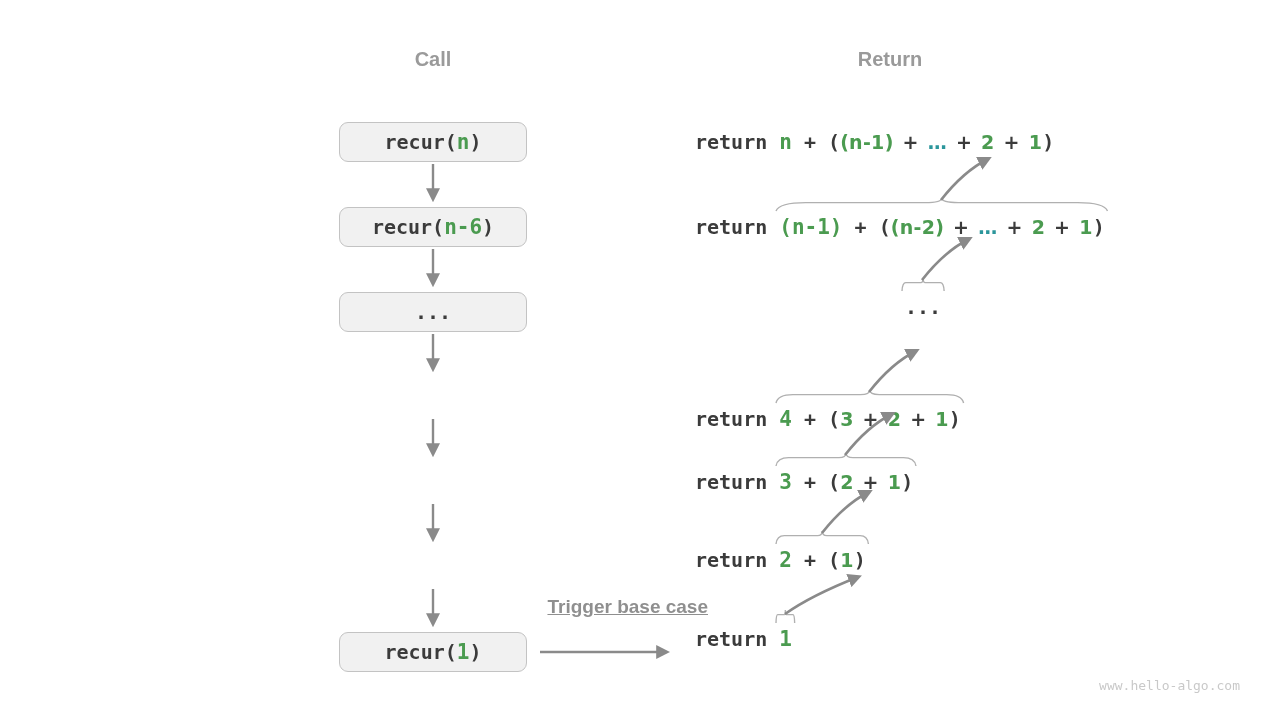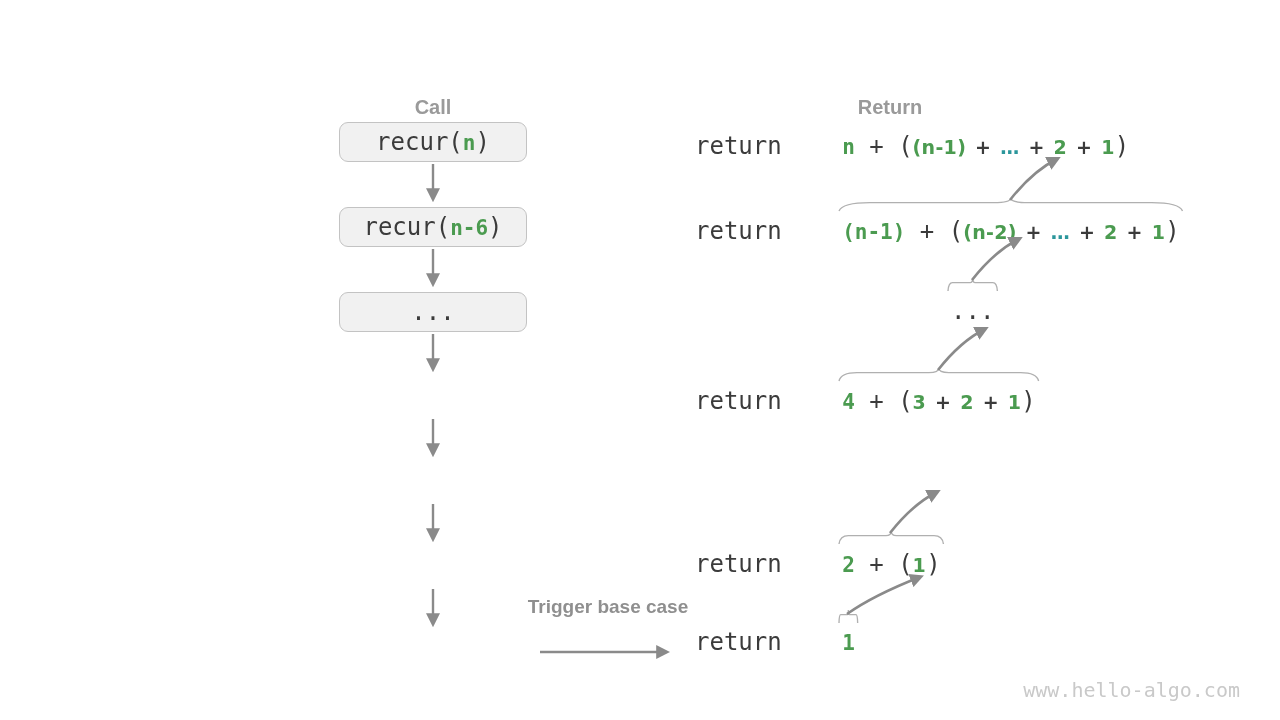--- a/index.html
+++ b/index.html
@@ -2,52 +2,52 @@
 <html style="--green: #4b9b50; --teal: #2b969b; --dark: #3b3b3b; --box-bg: #f1f1f1; --box-border: #c3c3c3; --arrow: #8a8a8a; --brace: #b0b0b0; --header-gray: #9a9a9a; --gray-label: #8f8f8f; --watermark-gray: #c9c9c9;"><head>
 <meta charset="utf-8">
 <style>
   html,body{margin:0;padding:0;background:#ffffff;}
   .canvas{position:relative;width:1280px;height:720px;background:#ffffff;overflow:hidden;
           font-family:"DejaVu Sans Mono",monospace;}
   .connectors{position:absolute;left:0;top:0;width:1280px;height:720px;pointer-events:none;color:var(--arrow);}
   .connectors line{stroke:var(--arrow);stroke-width:2.4;}
 
   .hdr{position:absolute;top:48px;width:200px;text-align:center;
-       font:700 20px "Liberation Sans",sans-serif;color:var(--header-gray);margin-top:48px;}
+       font:700 20px "Liberation Sans",sans-serif;color:var(--header-gray);}
   .hdr-call{left:333px;}
   .hdr-return{left:790px;}
 
   .callbox{position:absolute;left:339px;width:188px;height:40px;box-sizing:border-box;
            background:var(--box-bg);border:1.5px solid var(--box-border);border-radius:9px;
            display:flex;align-items:center;justify-content:center;
            font-size:21px;color:var(--dark);}
 
   .ret-row{position:absolute;left:695px;height:30px;line-height:30px;white-space:nowrap;font-size:21px;color:var(--dark);}
   .ret-dots{left:905px;}
-  .expr{position:relative;display:inline-block;line-height:38px;margin-left:46px;}
+  .expr{position:relative;display:inline-block;line-height:30px;}
 
-  .f-mono{font-family:"DejaVu Sans Mono",monospace;font-size:24px;}
+  .f-mono{font-family:"DejaVu Sans Mono",monospace;font-size:20px;font-weight:bold;}
   .f-mono-bold{font-family:"DejaVu Sans Mono",monospace;font-size:21px;font-weight:700;}
   .f-sans{font-family:"DejaVu Sans",sans-serif;font-weight:700;font-size:19px;
           letter-spacing:0.3px;word-spacing:2px;}
   .c-dark{color:var(--dark);}
   .c-green{color:var(--green);}
   .c-teal{color:var(--teal);}
 
   .brace{position:absolute;left:-3px;top:-14px;width:calc(100% + 6px);height:13px;overflow:visible;}
   .brace path{fill:none;stroke:var(--brace);stroke-width:1.4;}
 
   .uparrow{position:absolute;left:calc(50% - 4px);top:-60px;overflow:visible;}
   .uparrow.wide{top:-56px;}
   .uparrow path{fill:none;stroke:var(--arrow);stroke-width:2.6;}
 
-  .trigger-label{position:absolute;left:508px;top:596px;width:200px;text-align:center;
-                 font:700 19px "Liberation Sans",sans-serif;color:var(--gray-label);}
+  .trigger-label{position:absolute;left:508px;top:596px;width:200px;text-align:right;
+                 font:700 19px "Liberation Sans",sans-serif;color:var(--gray-label);text-decoration:underline;}
 
-  .watermark{position:absolute;right:40px;top:678px;font-size:20px;
+  .watermark{position:absolute;right:40px;top:678px;font-size:13px;
              font-family:"DejaVu Sans Mono",monospace;color:var(--watermark-gray);}
 </style>
 </head>
 <body>
 
 <div class="canvas">
 
   <svg class="connectors" aria-hidden="true">
     <defs>
       <marker id="ah" markerUnits="userSpaceOnUse" markerWidth="14" markerHeight="14" viewBox="0 0 10 10" refX="7" refY="5" orient="auto">
@@ -68,20 +68,23 @@
 
   <div class="callbox" style="top:122px">
       <span><span class="f-mono c-dark">recur(</span><span class="f-mono-bold c-green">n</span><span class="f-mono c-dark">)</span></span>
     </div>
   <div class="callbox" style="top:207px">
       <span><span class="f-mono c-dark">recur(</span><span class="f-mono-bold c-green">n-6</span><span class="f-mono c-dark">)</span></span>
     </div>
   <div class="callbox" style="top:292px">
       <span><span class="f-mono c-dark">...</span></span>
     </div>
+  <div class="callbox" style="top:632px">
+      <span><span class="f-mono c-dark">recur(</span><span class="f-mono-bold c-green">1</span><span class="f-mono c-dark">)</span></span>
+    </div>
 
   <div class="ret-row" style="top:127px">
     <span><span class="f-mono c-dark">return </span></span><span class="expr"><span><span class="f-mono-bold c-green">n</span><span class="f-mono c-dark"> + (</span><span class="f-sans c-green">(n-1)</span><span class="f-sans c-dark"> + </span><span class="f-sans c-teal">…</span><span class="f-sans c-dark"> + </span><span class="f-sans c-green">2</span><span class="f-sans c-dark"> + </span><span class="f-sans c-green">1</span><span class="f-mono c-dark">)</span></span></span>
   </div>
 
   <div class="ret-row" style="top:212px">
     <span><span class="f-mono c-dark">return </span></span><span class="expr"><svg class="brace" viewBox="0 0 100 14" preserveAspectRatio="none">
           <path d="M0 14 Q1 5 9 5 L45 5 Q50 5 50 0 Q50 5 55 5 L91 5 Q99 5 100 14" vector-effect="non-scaling-stroke"></path>
         </svg><svg class="uparrow" width="64" height="50" viewBox="0 0 64 50">
           <path d="M3 48 C14 34 30 17 50 7" marker-end="url(#ah)"></path>
@@ -89,28 +92,35 @@
   </div>
 
   <div class="ret-row ret-dots" style="top:292px">
     <span class="expr"><svg class="brace" viewBox="0 0 100 14" preserveAspectRatio="none">
           <path d="M0 14 Q1 5 9 5 L45 5 Q50 5 50 0 Q50 5 55 5 L91 5 Q99 5 100 14" vector-effect="non-scaling-stroke"></path>
         </svg><svg class="uparrow" width="64" height="50" viewBox="0 0 64 50">
           <path d="M3 48 C14 34 30 17 50 7" marker-end="url(#ah)"></path>
         </svg><span><span class="f-mono c-dark">...</span></span></span>
   </div>
 
-  <div class="ret-row" style="top:382px">
+  <div class="ret-row" style="top:404px">
     <span><span class="f-mono c-dark">return </span></span><span class="expr"><svg class="brace" viewBox="0 0 100 14" preserveAspectRatio="none">
           <path d="M0 14 Q1 5 9 5 L45 5 Q50 5 50 0 Q50 5 55 5 L91 5 Q99 5 100 14" vector-effect="non-scaling-stroke"></path>
         </svg><svg class="uparrow" width="64" height="50" viewBox="0 0 64 50">
           <path d="M3 48 C14 34 30 17 50 7" marker-end="url(#ah)"></path>
         </svg><span><span class="f-mono-bold c-green">4</span><span class="f-mono c-dark"> + (</span><span class="f-sans c-green">3</span><span class="f-sans c-dark"> + </span><span class="f-sans c-green">2</span><span class="f-sans c-dark"> + </span><span class="f-sans c-green">1</span><span class="f-mono c-dark">)</span></span></span>
   </div>
 
+  <div class="ret-row" style="top:467px">
+    <span><span class="f-mono c-dark">return </span></span><span class="expr"><svg class="brace" viewBox="0 0 100 14" preserveAspectRatio="none">
+          <path d="M0 14 Q1 5 9 5 L45 5 Q50 5 50 0 Q50 5 55 5 L91 5 Q99 5 100 14" vector-effect="non-scaling-stroke"></path>
+        </svg><svg class="uparrow" width="64" height="50" viewBox="0 0 64 50">
+          <path d="M3 48 C14 34 30 17 50 7" marker-end="url(#ah)"></path>
+        </svg><span><span class="f-mono-bold c-green">3</span><span class="f-mono c-dark"> + (</span><span class="f-sans c-green">2</span><span class="f-sans c-dark"> + </span><span class="f-sans c-green">1</span><span class="f-mono c-dark">)</span></span></span>
+  </div>
 
   <div class="ret-row" style="top:545px">
     <span><span class="f-mono c-dark">return </span></span><span class="expr"><svg class="brace" viewBox="0 0 100 14" preserveAspectRatio="none">
           <path d="M0 14 Q1 5 9 5 L45 5 Q50 5 50 0 Q50 5 55 5 L91 5 Q99 5 100 14" vector-effect="non-scaling-stroke"></path>
         </svg><svg class="uparrow" width="64" height="50" viewBox="0 0 64 50">
           <path d="M3 48 C14 34 30 17 50 7" marker-end="url(#ah)"></path>
         </svg><span><span class="f-mono-bold c-green">2</span><span class="f-mono c-dark"> + (</span><span class="f-sans c-green">1</span><span class="f-mono c-dark">)</span></span></span>
   </div>
 
   <div class="ret-row" style="top:624px">

